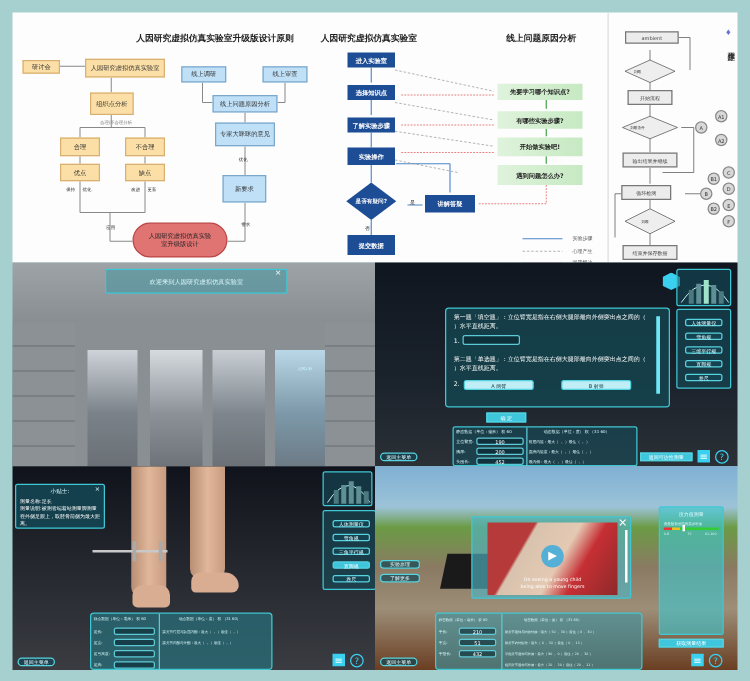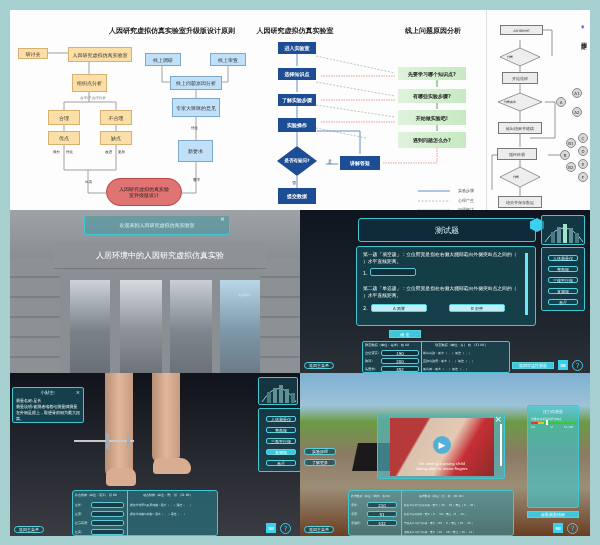--- a/index.html
+++ b/index.html
@@ -182,29 +182,27 @@
 </div>
 
 <div id="p1" class="panel">
   <div style="position:absolute;left:0;top:48px;width:290px;height:115px;background:repeating-linear-gradient(#8c9196 0 18px,#7a7f84 18px 20px)"></div>
   <div style="position:absolute;left:50px;top:48px;width:200px;height:115px;background:#8a8f94"></div>
   <div style="position:absolute;left:60px;top:70px;width:40px;height:93px;background:linear-gradient(#cdd3d8,#7a8188 55%,#6a7076)"></div>
   <div style="position:absolute;left:110px;top:70px;width:42px;height:93px;background:linear-gradient(#d6dbe0,#8b9197 55%,#6d7379)"></div>
   <div style="position:absolute;left:160px;top:70px;width:42px;height:93px;background:linear-gradient(#c8ced4,#7e858c 55%,#6b7177)"></div>
   <div style="position:absolute;left:210px;top:70px;width:40px;height:93px;background:linear-gradient(#b9d7e6,#7c98a8 55%,#6d7b86)"></div>
   <div style="position:absolute;left:228px;top:83px;font-size:3px;color:#cff">人因工程</div>
-  <div style="position:absolute;left:44px;top:33px;width:212px;height:26px;background:#8e9296;border-bottom:1px solid #777;font-size:8px;color:#fff;display:flex;align-items:center;justify-content:center">人居环境中的人因研究虚拟仿真实验</div>
   <div class="cy" style="position:absolute;left:74px;top:5px;width:146px;height:20px;border-radius:2px;font-size:5px;display:flex;align-items:center;justify-content:center;background:rgba(70,150,160,.55)">
     <span>欢迎来到人因研究虚拟仿真实验室</span>
   </div>
   <div style="position:absolute;left:210px;top:5px;font-size:6px;color:#fff">×</div>
 </div>
 
 <div id="p2" class="panel">
-  <div class="cy" style="position:absolute;left:58px;top:8px;width:178px;height:24px;background:rgba(15,45,60,.9);border-radius:3px;display:flex;align-items:center;justify-content:center;font-size:8px">测试题</div>
   <div style="position:absolute;left:230px;top:8px;width:14px;height:14px;background:#3ad0ef;clip-path:polygon(50% 0,100% 25%,100% 75%,50% 100%,0 75%,0 25%)"></div>
   <div class="cy" style="position:absolute;left:241px;top:5px;width:44px;height:30px;border-radius:2px">
     <svg width="44" height="30">
       <path d="M3 26 Q22 -2 41 26" stroke="#c9f1f6" stroke-width="0.8" fill="none"></path>
       <rect x="9" y="16" width="4" height="11" fill="#4a7a80"></rect>
           <rect x="15" y="11" width="4" height="16" fill="#5e9096"></rect>
           <rect x="21" y="8" width="4" height="19" fill="#9fe3c8"></rect>
           <rect x="27" y="12" width="4" height="15" fill="#5e9096"></rect>
           <rect x="33" y="17" width="4" height="10" fill="#4a7a80"></rect>
     </svg>

